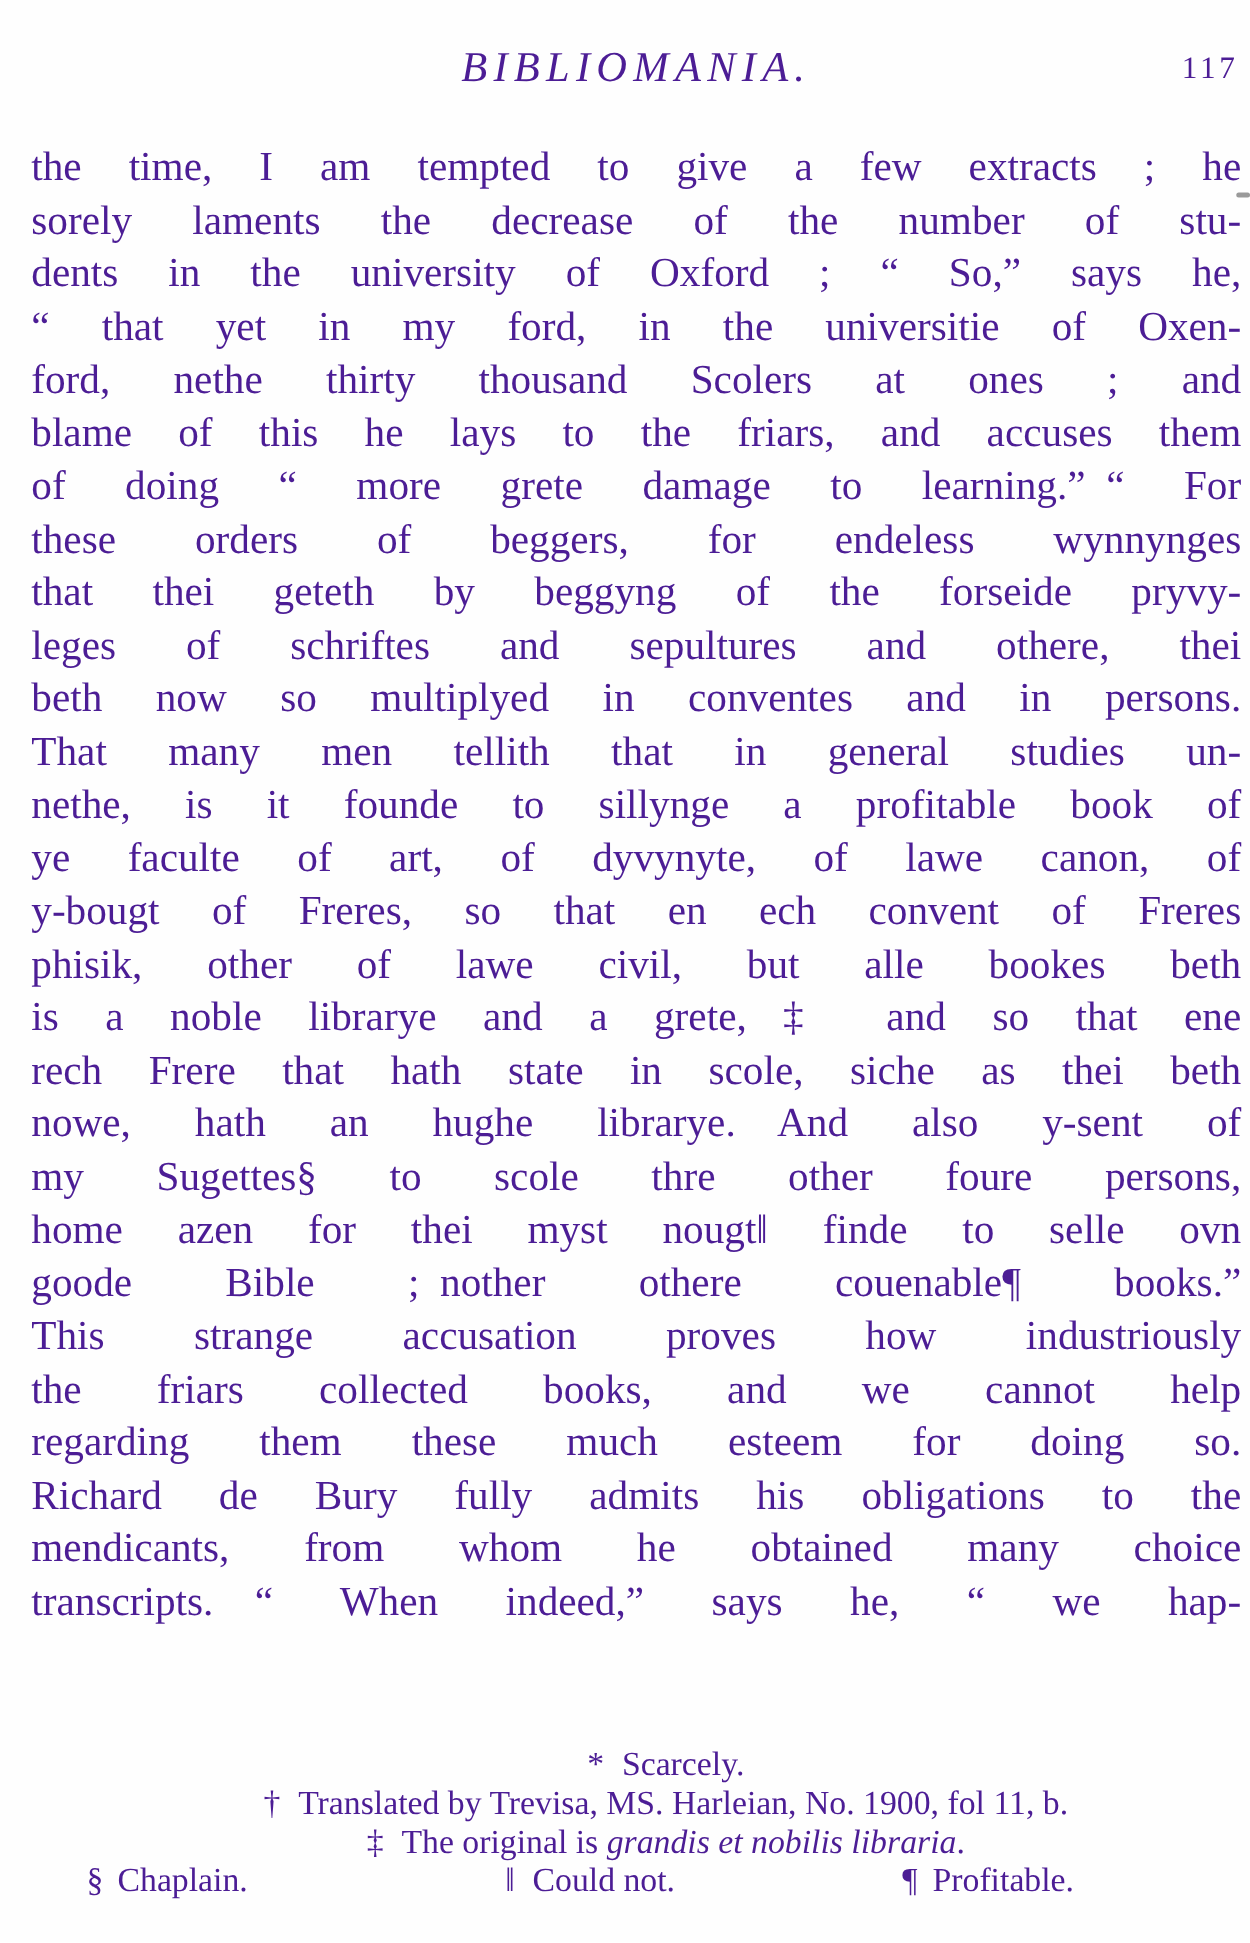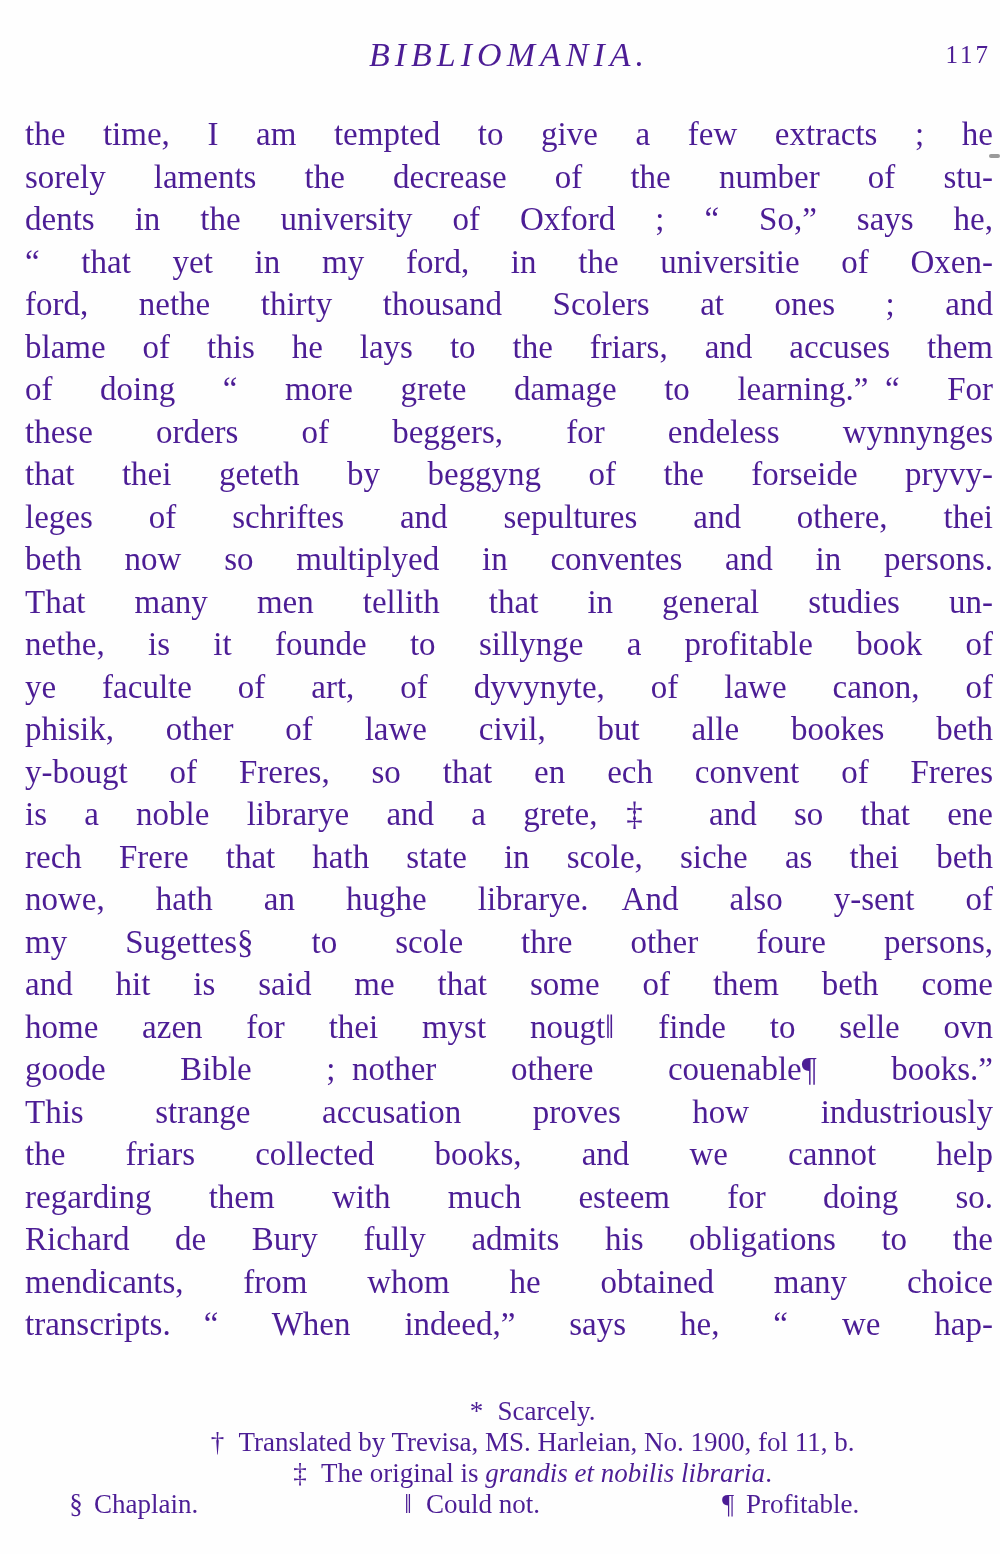--- a/index.html
+++ b/index.html
@@ -116,32 +116,31 @@
     <div class="line">ford, nethe thirty thousand Scolers at ones ; and</div>
     <div class="line">blame of this he lays to the friars, and accuses them</div>
     <div class="line">of doing “ more grete damage to learning.” “ For</div>
     <div class="line">these orders of beggers, for endeless wynnynges</div>
     <div class="line">that thei geteth by beggyng of the forseide pryvy-</div>
     <div class="line">leges of schriftes and sepultures and othere, thei</div>
     <div class="line">beth now so multiplyed in conventes and in persons.</div>
     <div class="line">That many men tellith that in general studies un-</div>
     <div class="line">nethe, is it founde to sillynge a profitable book of</div>
     <div class="line">ye faculte of art, of dyvynyte, of lawe canon, of</div>
+    <div class="line">y-bougt of Freres, so that en ech convent of Freres</div>
     <div class="line">phisik, other of lawe civil, but alle bookes beth</div>
-    <div class="line">y-bougt of Freres, so that en ech convent of Freres</div>
     <div class="line">is a noble librarye and a grete,‡ and so that ene</div>
     <div class="line">rech Frere that hath state in scole, siche as thei beth</div>
     <div class="line">nowe, hath an hughe librarye. And also y-sent of</div>
     <div class="line">my Sugettes§ to scole thre other foure persons,</div>
-    <div class="line">and hit is said me that some of them beth come</div>
     <div class="line">home azen for thei myst nougt‖ finde to selle ovn</div>
     <div class="line">goode Bible ; nother othere couenable¶ books.”</div>
     <div class="line">This strange accusation proves how industriously</div>
     <div class="line">the friars collected books, and we cannot help</div>
-    <div class="line">regarding them with much esteem for doing so.</div>
+    <div class="line">regarding them these much esteem for doing so.</div>
     <div class="line">Richard de Bury fully admits his obligations to the</div>
     <div class="line">mendicants, from whom he obtained many choice</div>
     <div class="line">transcripts. “ When indeed,” says he, “ we hap-</div>
   </div>
 
   <div class="footnotes">
     <div class="fn-line">
       <span class="fn-sym">*</span><span>Scarcely.</span>
     </div>
     <div class="fn-line">

